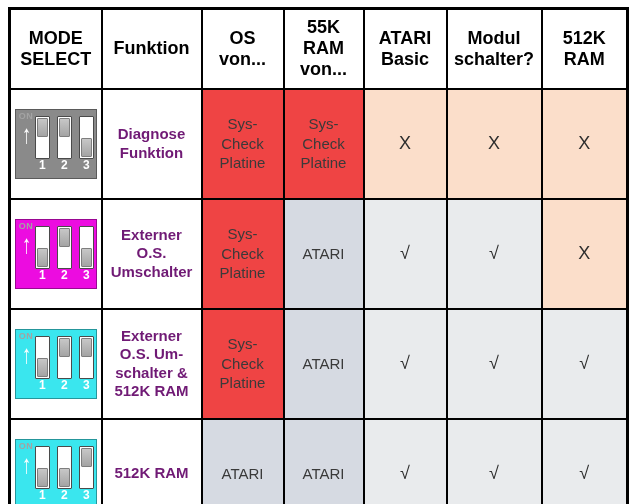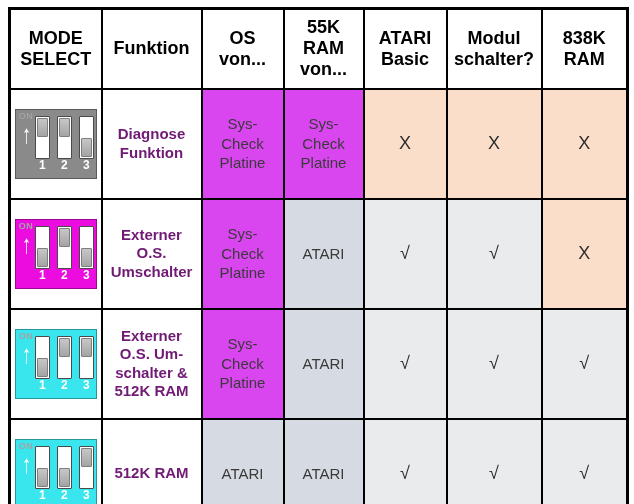--- a/index.html
+++ b/index.html
@@ -18,21 +18,21 @@
     text-align:center;vertical-align:middle;
     padding:1px;white-space:pre-line;overflow:hidden;
   }
   .mode-table thead tr{height:80px;}
   .mode-table tbody tr{height:78px;}
   th.col-head{font-size:18px;font-weight:700;color:#000;line-height:1.18;background:#fff;}
   td.c-einsatz{font-size:15px;font-weight:700;color:#701a75;line-height:1.22;background:#fff;}
   td.c-src{font-size:15px;font-weight:400;color:#3a3a3a;line-height:1.3;}
   td.c-mark{font-size:18px;font-weight:400;color:#2e2e2e;}
   
-  .bg-syscheck{background:#d946ef;}
+  .bg-syscheck{background:#ef4444;}
   .bg-atari{background:#d6dae2;}
   .bg-yes{background:#e9ebed;}
   .bg-no{background:#fbdeca;}
   
   td.c-dip{background:#fff;}
   .dip{
     width:82px;height:70px;margin:0 auto;box-sizing:border-box;
     border:1px solid rgba(0,0,0,0.35);
     display:flex;padding:2px 2px 0 3px;
   }
@@ -83,21 +83,21 @@
         <th class="col-head">Funktion</th>
         <th class="col-head">OS
 von...</th>
         <th class="col-head">55K
 RAM
 von...</th>
         <th class="col-head">ATARI
 Basic</th>
         <th class="col-head">Modul
 schalter?</th>
-        <th class="col-head">838K
+        <th class="col-head">512K
 RAM</th>
       </tr>
     </thead>
     <tbody>
 
       <tr>
         <td class="c-dip">
           <div class="dip gray">
             <div class="dip-left">
               <span class="dip-on">ON</span>

